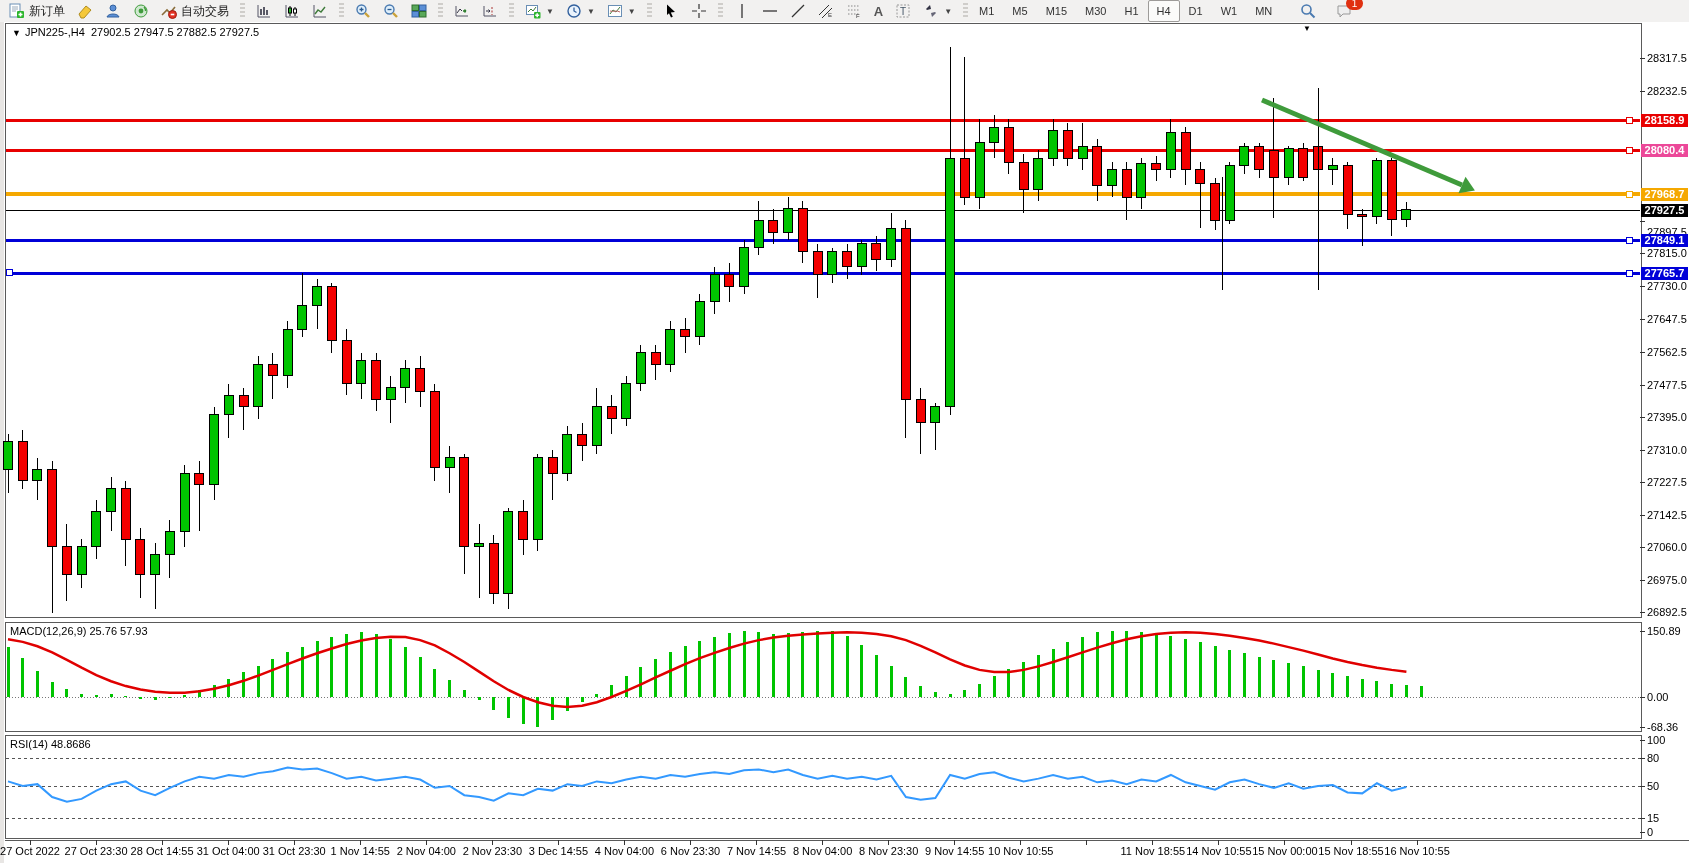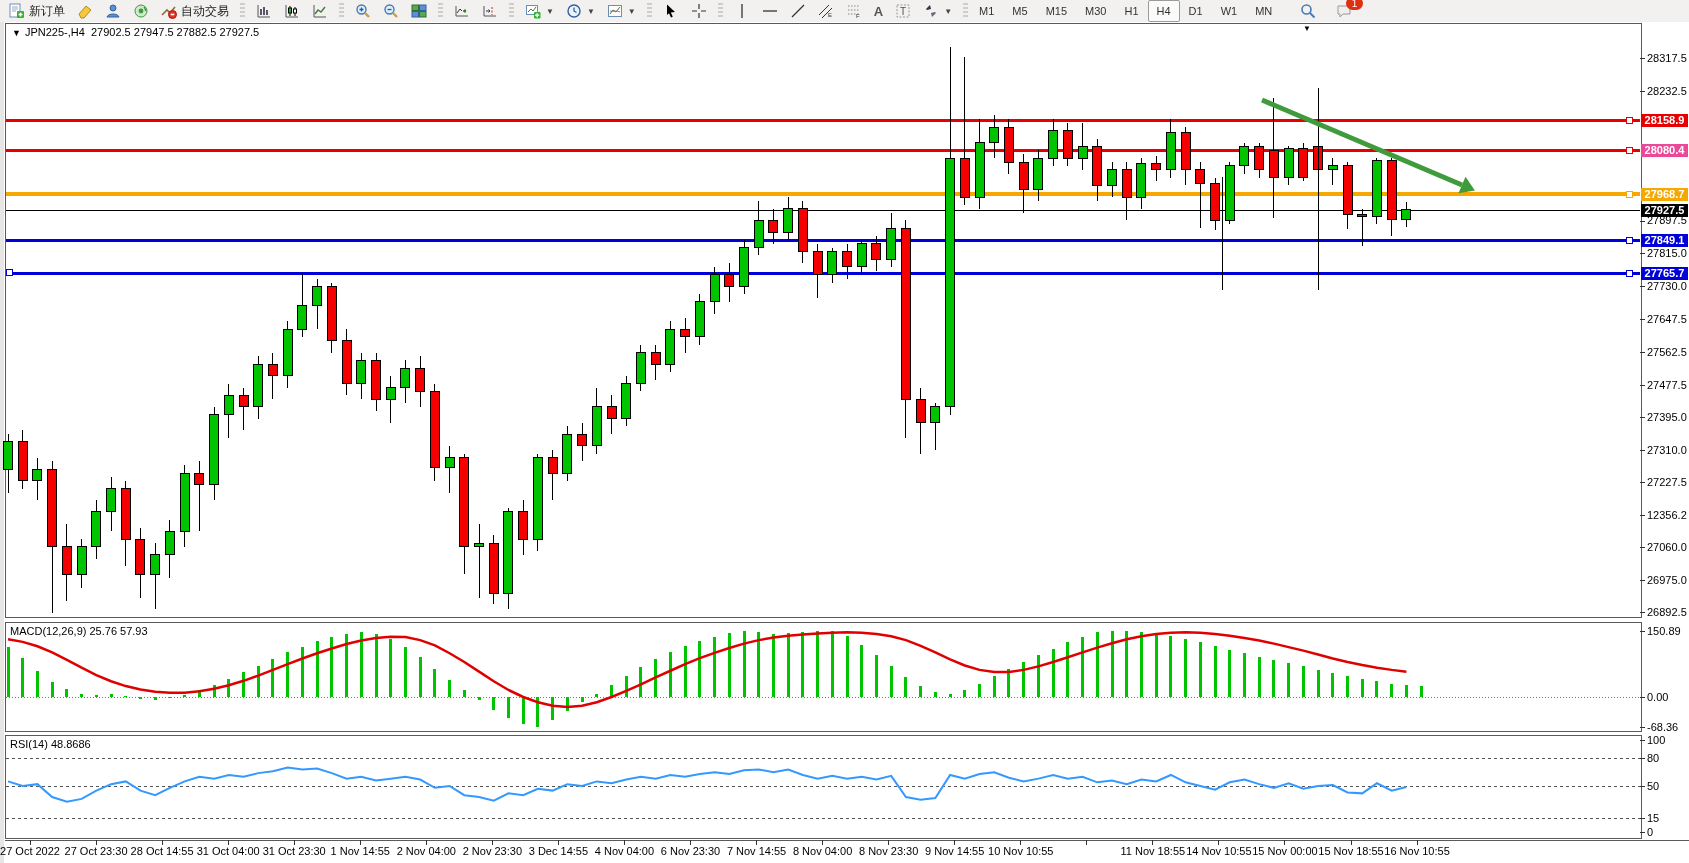--- a/index.html
+++ b/index.html
@@ -633,30 +633,30 @@
 
 <div class="ovl" id="chart-title">
   <span class="tri">▼</span><span>JPN225-,H4</span>&nbsp;&nbsp;<span>27902.5 27947.5 27882.5 27927.5</span>
 </div>
 <div class="end-marker">▼</div>
 <div class="ovl pane-label" style="left:10px;top:625px;">MACD(12,26,9) 25.76 57.93</div>
 <div class="ovl pane-label" style="left:10px;top:738px;">RSI(14) 48.8686</div>
 <div id="labels-root">
     <div class="ticklabel" style="top: 52px; text-align: right;">28317.5</div>
     <div class="ticklabel" style="top: 85px;">28232.5</div>
-    <div class="ticklabel" style="top: 214px;">27897.5</div>
+    <div class="ticklabel" style="top: 226px;">27897.5</div>
     <div class="ticklabel" style="top: 247px;">27815.0</div>
     <div class="ticklabel" style="top: 280px;">27730.0</div>
     <div class="ticklabel" style="top: 313px;">27647.5</div>
     <div class="ticklabel" style="top: 346px;">27562.5</div>
     <div class="ticklabel" style="top: 379px;">27477.5</div>
     <div class="ticklabel" style="top: 411px;">27395.0</div>
     <div class="ticklabel" style="top: 444px;">27310.0</div>
     <div class="ticklabel" style="top: 476px;">27227.5</div>
-    <div class="ticklabel" style="top: 509px;">12356.2</div>
+    <div class="ticklabel" style="top: 509px;">27142.5</div>
     <div class="ticklabel" style="top: 541px;">27060.0</div>
     <div class="ticklabel" style="top: 574px;">26975.0</div>
     <div class="ticklabel" style="top: 606px;">26892.5</div>
     <div class="ticklabel" style="top: 625px;">150.89</div>
     <div class="ticklabel" style="top: 691px;">0.00</div>
     <div class="ticklabel" style="top: 721px;">-68.36</div>
     <div class="ticklabel" style="top: 734px;">100</div>
     <div class="ticklabel" style="top: 752px;">80</div>
     <div class="ticklabel" style="top: 780px;">50</div>
     <div class="ticklabel" style="top: 812px;">15</div>

